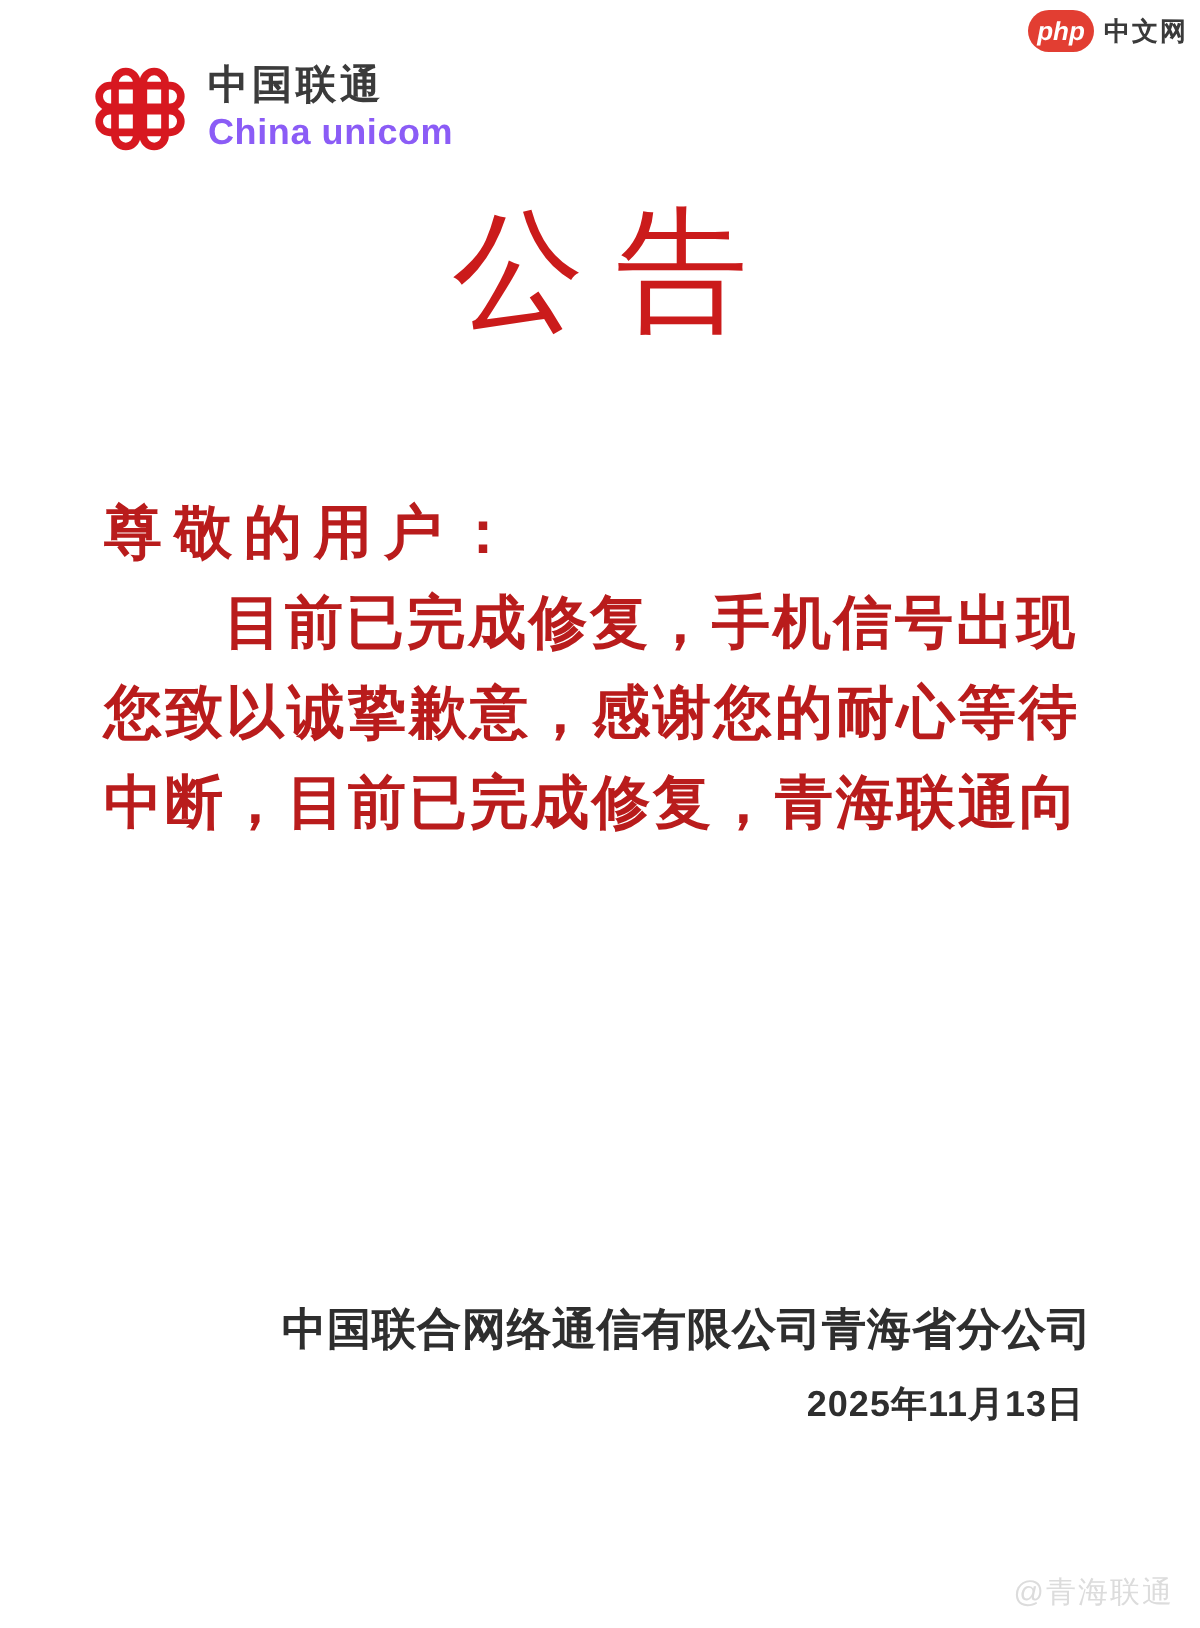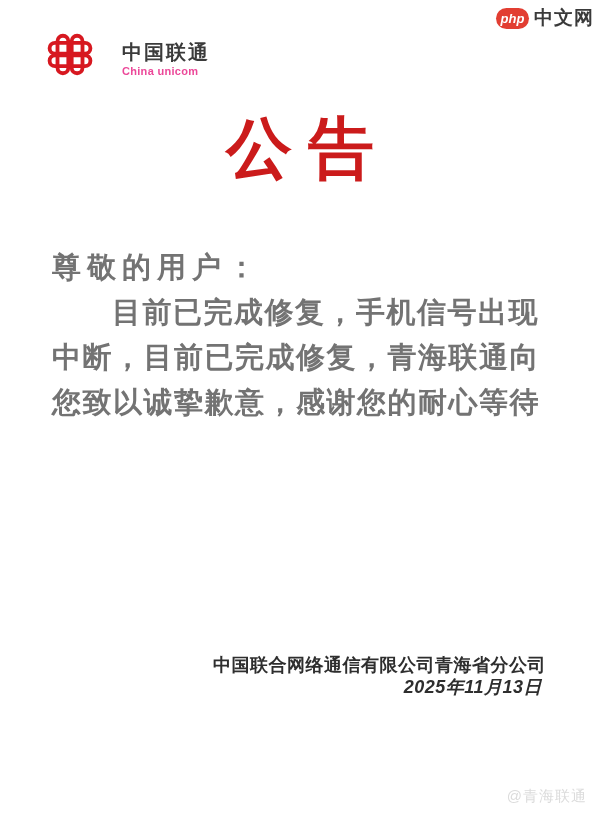--- a/index.html
+++ b/index.html
@@ -9,50 +9,50 @@
     font-family:"Liberation Sans","DejaVu Sans",sans-serif;
   }
 
   
   .site-logo { position:absolute; top:5px; right:6px; display:flex; align-items:center; gap:5px; }
   .php-badge {
     width:33px; height:21px; background:#e23e32; border-radius:12px;
     color:#fff; display:flex; align-items:center; justify-content:center;
     font-style:italic; font-weight:700; font-size:13px; line-height:1;margin-left:28px;
   }
-  .site-name { font-size:19px; font-weight:700; color:#3a3a3a; letter-spacing:1px; }
+  .site-name { font-size:13px; font-weight:700; color:#3a3a3a; letter-spacing:1px; }
 
   
-  .unicom-logo { position:absolute; top:32px; left:45px; display:flex; align-items:flex-end; gap:27px; }
+  .unicom-logo { position:absolute; top:32px; left:45px; display:flex; align-items:center; gap:9px; }
   .knot svg { width:50px; height:45px; display:block; }
   .unicom-text { display:flex; flex-direction:column; }
   .unicom-cn { font-size:20px; font-weight:700; color:#3b3b3b; letter-spacing:2px; line-height:1.1; }
-  .unicom-en { font-size:11px; font-weight:700; color:#ec4899; letter-spacing:0.3px; margin-top:2px; }
+  .unicom-en { font-size:18px; font-weight:700; color:#8b5cf6; letter-spacing:0.3px; margin-top:2px; }
 
   
   .title {
-    position:absolute; top:114px; left:0; right:0; text-align:center;
+    position:absolute; top:102px; left:0; right:0; text-align:center;
     font-family:"Liberation Serif","DejaVu Serif",serif;
-    font-size:66px; font-weight:700; color:#cb1b1b;
+    font-size:66px; font-weight:400; color:#cb1b1b;
     letter-spacing:16px; text-indent:16px; line-height:1.05;
   }
 
   
-  .body-block { position:absolute; top:245px; left:52px; right:48px; color:#737373; }
+  .body-block { position:absolute; top:245px; left:52px; right:48px; color:#b91c1c; }
   .body-line {
     height:45px; line-height:45px; font-size:29px; font-weight:700;
     letter-spacing:1.5px; white-space:nowrap;
   }
   .body-line.salutation { letter-spacing:6px; }
   .body-line.indent { text-indent:60px; }
 
   
   .signature { position:absolute; top:654px; right:54px; text-align:right; color:#2e2e2e; }
-  .sig-company { font-size:18px; font-weight:700; letter-spacing:0.5px; line-height:22px;margin-left:44px; }
-  .sig-date { font-size:18px; font-weight:600; letter-spacing:0.5px; line-height:22px; margin-top:0; padding-right:4px;font-style:italic; }
+  .sig-company { font-size:22px; font-weight:700; letter-spacing:0.5px; line-height:22px;margin-left:44px; }
+  .sig-date { font-size:18px; font-weight:600; letter-spacing:0.5px; line-height:22px; margin-top:15px; padding-right:4px; }
 
   
   .watermark { position:absolute; right:13px; bottom:8px; font-size:15px; color:#dcdcdc; letter-spacing:1px; }
 </style>
 </head>
 <body>
 
 <div class="page">
 
   <div class="site-logo">
@@ -75,22 +75,22 @@
       <span class="unicom-cn">中国联通</span>
       <span class="unicom-en">China unicom</span>
     </span>
   </div>
 
   <div class="title">公告</div>
 
   <div class="body-block">
     <div class="body-line salutation">尊敬的用户：</div>
     <div class="body-line indent">目前已完成修复，手机信号出现</div>
+    <div class="body-line">您致以诚挚歉意，感谢您的耐心等待</div>
     <div class="body-line">中断，目前已完成修复，青海联通向</div>
-    <div class="body-line">您致以诚挚歉意，感谢您的耐心等待</div>
   </div>
 
   <div class="signature">
     <div class="sig-company">中国联合网络通信有限公司青海省分公司</div>
     <div class="sig-date">2025年11月13日</div>
   </div>
 
   <div class="watermark">@青海联通</div>
 
 </div>

